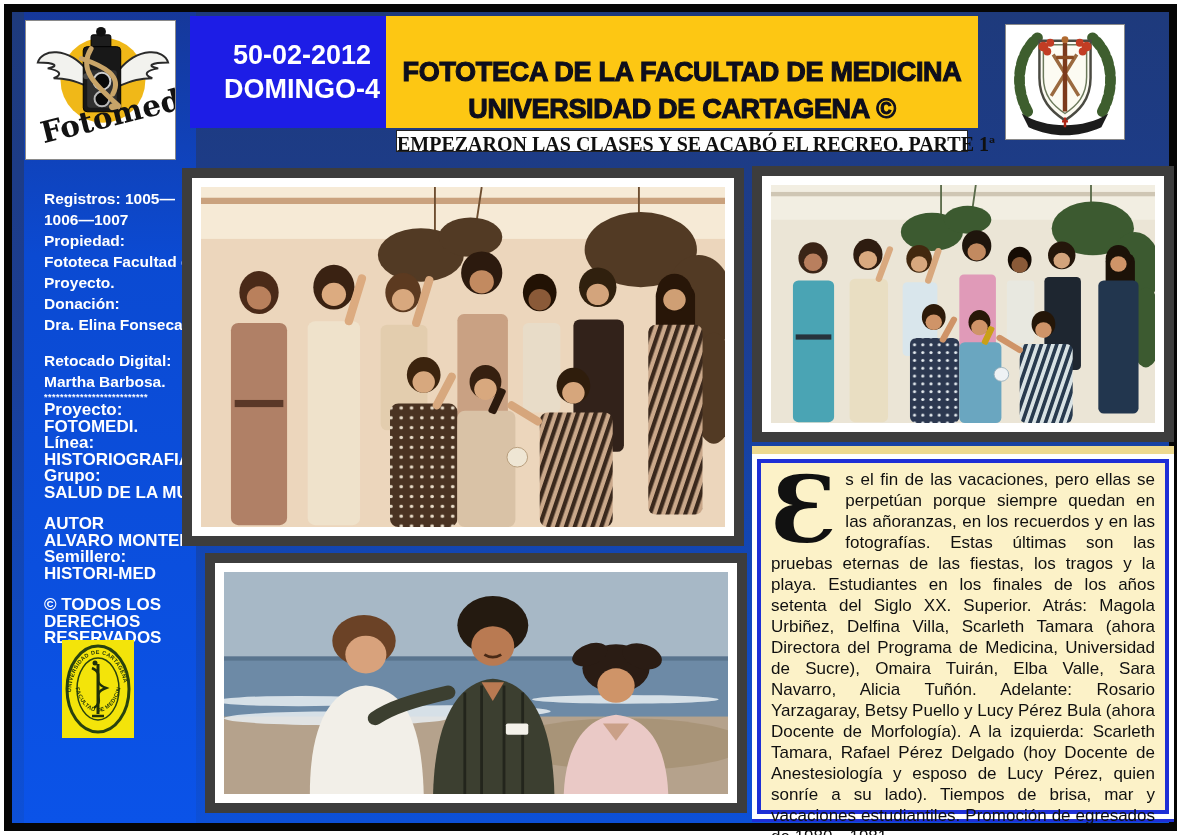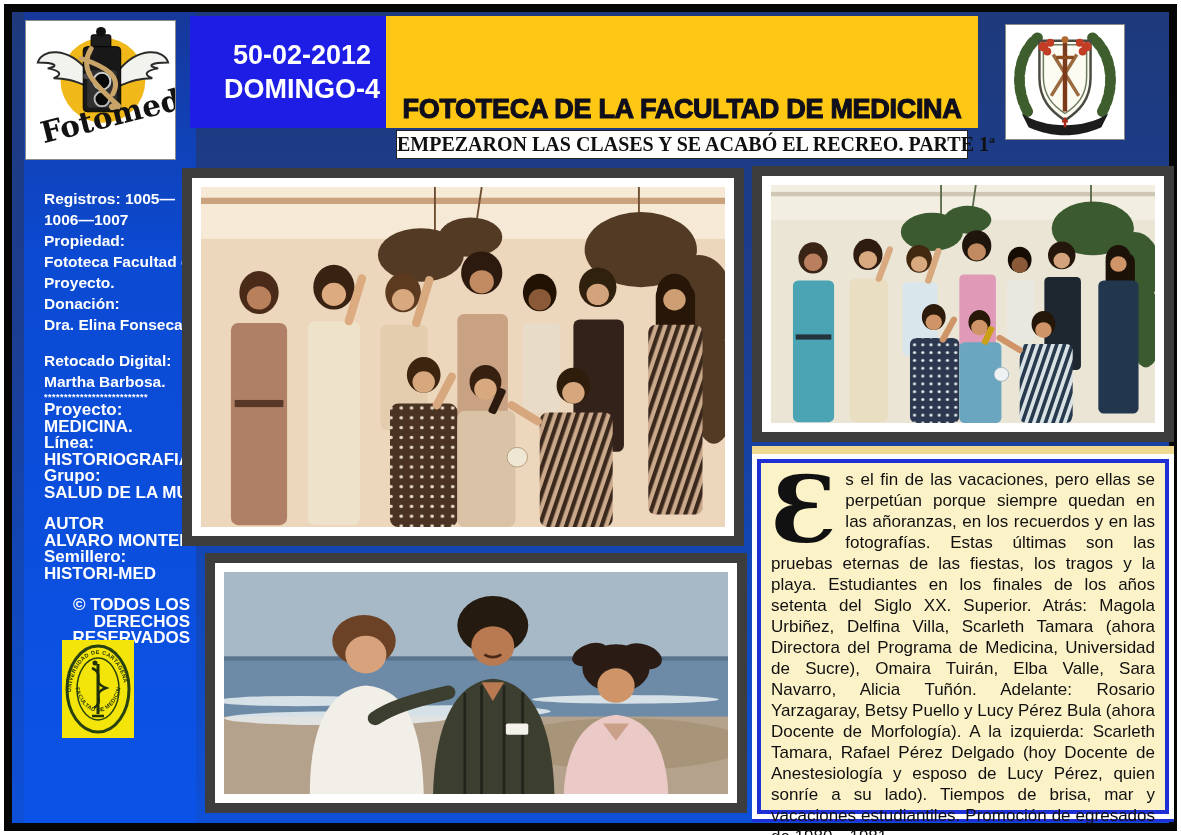--- a/index.html
+++ b/index.html
@@ -25,40 +25,40 @@
   }
   .sidebar-text {
     position:absolute; left:20px; top:176px; width:146px;
     color:#ffffff;
   }
   .sb-line { white-space:nowrap; font-weight:bold; }
   .sb-line.lg { font-size:15.5px; line-height:21px; }
   .sb-line.sm { font-size:17px;   line-height:16.5px; }
   .sb-line.stars { font-size:9px; line-height:10px; letter-spacing:0.5px; }
   .sb-line.gap { height:15px; }
-  .sb-line.ctr { text-align:right; white-space:normal; }
+  .sb-line.ctr { text-align:left; white-space:normal; }
   .seal-box { position:absolute; left:50px; top:628px; width:72px; height:98px; }
   
   .date-box {
     position:absolute; left:178px; top:4px; width:224px; height:112px;
     background:#1d1de6; color:#ffffff; display:flex; flex-direction:column;
     align-items:center; justify-content:center; gap:2px;
   }
   .date-box div { font-size:27px; font-weight:bold; line-height:32px; }
   .banner {
     position:absolute; left:374px; top:4px; width:592px; height:112px;
     background:#fdc713; display:flex; flex-direction:column;
     align-items:center; justify-content:flex-end;
   }
   .banner div {
     font-size:27px; font-weight:bold; color:#0e0e1c; line-height:37px;
     letter-spacing:-0.3px; -webkit-text-stroke:1.1px #0e0e1c; white-space:nowrap;
   }
   .subtitle {
-    position:absolute; left:384px; top:118px; width:572px; height:29px;
+    position:absolute; left:384px; top:118px; width:572px; height:22px;
     background:#ffffff; border:1px solid #222; text-align:center;
     font-family:"Liberation Serif", serif; font-weight:bold; font-size:20px;
     line-height:26px; color:#101010; white-space:nowrap;
   }
   .crest-box {
     position:absolute; left:993px; top:12px; width:120px; height:116px;
     background:#ffffff; border:1px solid #8a8a8a;
   }
   
   .photo-frame { position:absolute; background:#3d3d3d; padding:10px; }
@@ -97,21 +97,21 @@
           <div class="sb-line lg">Propiedad:</div>
           <div class="sb-line lg">Fototeca Facultad de</div>
           <div class="sb-line lg">Proyecto.</div>
           <div class="sb-line lg">Donación:</div>
           <div class="sb-line lg">Dra. Elina Fonseca.</div>
           <div class="sb-line gap"></div>
           <div class="sb-line lg">Retocado Digital:</div>
           <div class="sb-line lg">Martha Barbosa.</div>
           <div class="sb-line stars">**************************</div>
           <div class="sb-line sm">Proyecto:</div>
-          <div class="sb-line sm">MEDICINA.</div>
+          <div class="sb-line sm">FOTOMEDI.</div>
           <div class="sb-line sm">Línea:</div>
           <div class="sb-line sm">HISTORIOGRAFIA MEDICA.</div>
           <div class="sb-line sm">Grupo:</div>
           <div class="sb-line sm">SALUD DE LA MUJER.</div>
           <div class="sb-line gap"></div>
           <div class="sb-line sm">AUTOR</div>
           <div class="sb-line sm">ALVARO MONTERROSA C.</div>
           <div class="sb-line sm">Semillero:</div>
           <div class="sb-line sm">HISTORI-MED</div>
           <div class="sb-line gap"></div>
@@ -140,20 +140,21 @@
       </svg>
     </div>
 
     <div class="date-box">
       <div>50-02-2012</div>
       <div>DOMINGO-4</div>
     </div>
 
     <div class="banner">
       <div>FOTOTECA DE LA FACULTAD DE MEDICINA</div>
+      <div>UNIVERSIDAD DE CARTAGENA ©</div>
     </div>
 
     <div class="subtitle">EMPEZARON LAS CLASES Y SE ACABÓ EL RECREO. PARTE 1ª</div>
 
     <div class="crest-box">
       <svg viewBox="0 0 120 116">
         <rect width="120" height="116" fill="#ffffff"></rect>
         <path d="M22,88 C8,62 12,30 32,13" stroke="#3e5e2e" stroke-width="11" fill="none" stroke-linecap="round" stroke-dasharray="6 4"></path>
         <path d="M98,88 C112,62 108,30 88,13" stroke="#3e5e2e" stroke-width="11" fill="none" stroke-linecap="round" stroke-dasharray="6 4"></path>
         <path d="M16,90 C40,106 80,106 104,90 L97,104 C72,115 48,115 23,104 Z" fill="#1c1c1c"></path>

